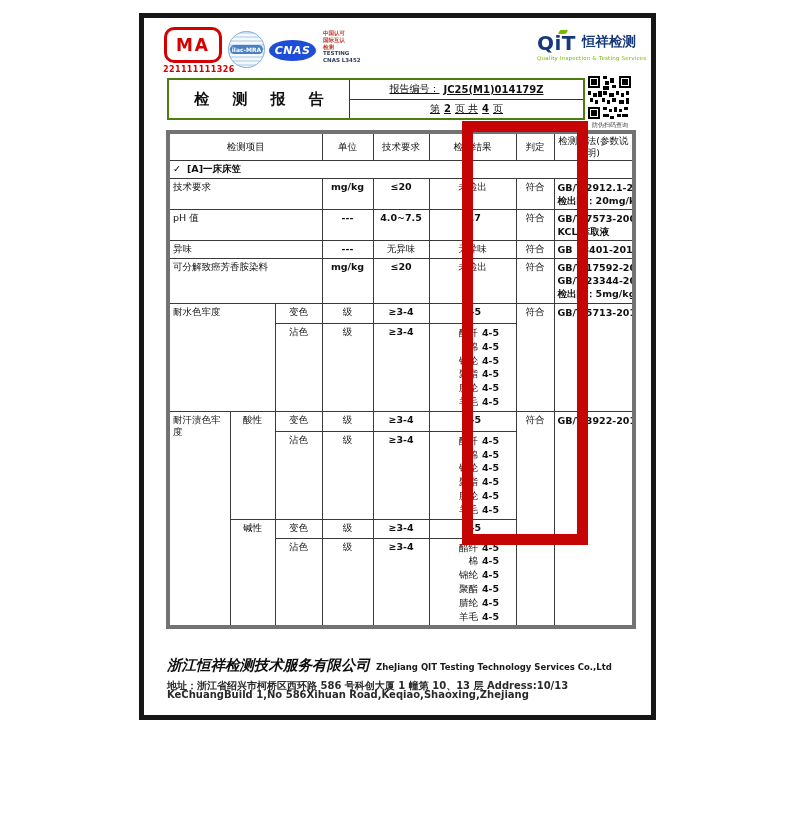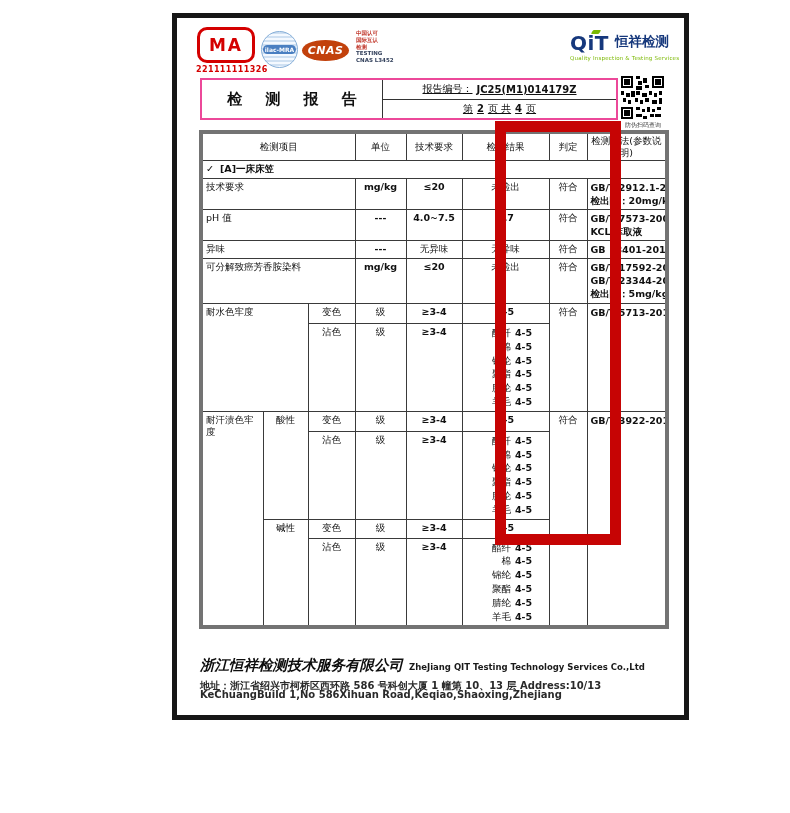--- a/index.html
+++ b/index.html
@@ -1,51 +1,51 @@
 <!DOCTYPE html>
 <html><head>
 <meta charset="utf-8">
 <style>
   html,body{margin:0;padding:0;background:#fff;}
   .page{position:relative;width:790px;height:813px;background:#ffffff;overflow:hidden;
         font-family:"DejaVu Sans","Liberation Sans",sans-serif;color:#111;}
-  .abs{position:absolute;margin-left:33px;}
+  .abs{position:absolute;}
 
   
   .frame{left:139px;top:13px;width:517px;height:707px;border:5px solid #161616;
          box-sizing:border-box;background:#fff;}
 
   
   .cma{left:163px;top:27px;width:60px;text-align:center;}
   .cma-box{width:52px;height:30px;border:3px solid #d40000;border-radius:10px;margin:0 auto;
            display:flex;align-items:center;justify-content:center;
            color:#d40000;font-weight:bold;font-size:17px;letter-spacing:2px;}
   .cma-num{margin-top:2px;font-size:8px;font-weight:bold;color:#d40000;letter-spacing:0.4px;}
   .ilac{left:228px;top:31px;width:37px;height:37px;border-radius:50%;
         background:repeating-linear-gradient(180deg,#cfe0f2 0 2px,#f4f9ff 2px 4px);
         border:1.5px solid #85aed8;box-sizing:border-box;
         display:flex;align-items:center;justify-content:center;}
   .ilac-pill{background:#4a7fc1;color:#fff;font-size:6px;font-weight:bold;
              padding:1px 2px;border-radius:5px;white-space:nowrap;}
-  .cnas{left:269px;top:40px;width:47px;height:21px;background:#c2410c;border-radius:50%;
+  .cnas{left:269px;top:40px;width:47px;height:21px;background:#1d4ed8;border-radius:50%;
         display:flex;align-items:center;justify-content:center;color:#fff;
         font-weight:bold;font-style:italic;font-size:11px;letter-spacing:0.5px;}
   .accred{left:323px;top:30px;font-size:5.5px;line-height:6.8px;font-weight:bold;}
   .accred .rd{color:#c23a2e;}
   .accred .nv{color:#33415c;}
   .qit{left:537px;top:33px;width:110px;}
   .qit-row{display:flex;align-items:flex-start;position:relative;}
   .qit-mark{font-size:20px;font-weight:bold;color:#16387c;letter-spacing:0.5px;line-height:20px;}
   .qit-accent{position:absolute;left:22px;top:-3px;width:8px;height:4px;background:#7ab800;
               transform:skewX(-30deg);border-radius:1px;}
   .qit-cn{font-size:13.5px;font-weight:bold;color:#16387c;margin-left:6px;}
   .qit-sub{font-size:5.5px;color:#7ab800;margin-top:2px;letter-spacing:0.2px;white-space:nowrap;}
 
   
-  .hdr{left:167px;top:78px;width:418px;height:42px;border:2px solid #ec4899;box-sizing:border-box;
+  .hdr{left:167px;top:78px;width:418px;height:42px;border:2px solid #4d7c0f;box-sizing:border-box;
        display:flex;background:#fff;}
   .hdr-title{width:181px;border-right:1.5px solid #333;display:flex;align-items:center;
              justify-content:center;font-size:15px;font-weight:bold;letter-spacing:9px;
              padding-left:9px;box-sizing:border-box;}
   .hdr-right{flex:1;display:flex;flex-direction:column;}
   .hdr-row{flex:1;display:flex;align-items:center;justify-content:center;font-size:10px;text-decoration:underline;}
   .hdr-row.first{border-bottom:1.5px solid #333;}
   .hdr-row .b{font-weight:bold;}
   .hdr-row span{margin:0 2px;}
 

